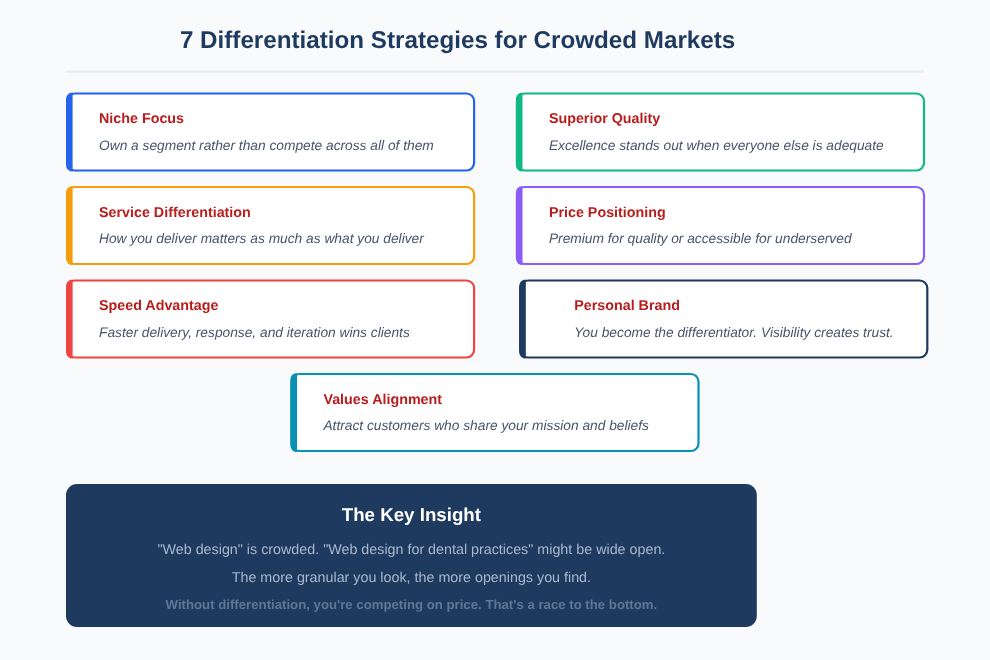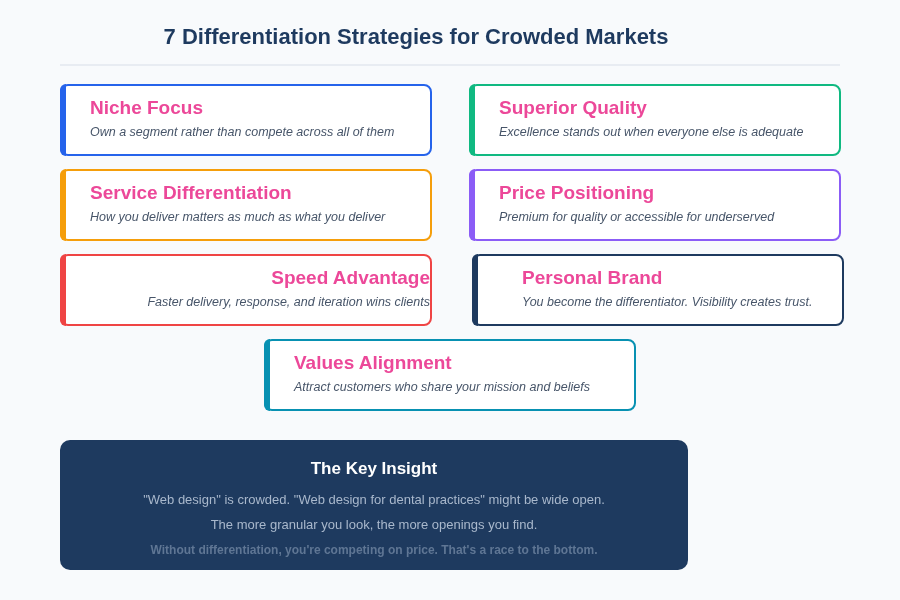--- a/index.html
+++ b/index.html
@@ -15,21 +15,21 @@
   }
   .card {
     position: absolute; width: 372px; height: 72px;
     background: #ffffff; border: 2px solid #2563eb; border-radius: 8px;
     padding-left: 28px; padding-top: 13px;
   }
   .card::before {
     content: ""; position: absolute; left: -2px; top: -2px; bottom: -2px; width: 6px;
     background: var(--accent); border-radius: 8px 0 0 8px;
   }
-  .card-title { font-size: 19px; font-weight: bold; color: #ec4899; line-height: 18px; }
+  .card-title { font-size: 13px; font-weight: bold; color: #b91c1c; line-height: 18px; }
   .card-desc { font-size: 12.5px; color: #475569; margin-top: 7px; line-height: 16px; font-style: italic; }
   .insight {
     position: absolute; left: 60px; top: 440px; width: 628px; height: 130px;
     background: #1e3a5f; border-radius: 10px; text-align: center;
   }
   .insight-title { position: absolute; top: 19px; width: 100%; font-size: 17px; font-weight: bold; color: #ffffff; }
   .insight-l1 { position: absolute; top: 52px; width: 100%; font-size: 13px; color: #a9b8cc; }
   .insight-l2 { position: absolute; top: 77px; width: 100%; font-size: 13px; color: #a9b8cc; }
   .insight-l3 { position: absolute; top: 103px; width: 100%; font-size: 12px; color: #5f7694; font-weight: bold; }
 </style>
@@ -50,21 +50,21 @@
 
 <div class="card" style="left:60px; top:169px; border-color:#f59e0b; --accent:#f59e0b;">
   <div class="card-title">Service Differentiation</div>
   <div class="card-desc">How you deliver matters as much as what you deliver</div>
 </div>
 <div class="card" style="left:469px; top:169px; border-color:#8b5cf6; --accent:#8b5cf6;">
   <div class="card-title">Price Positioning</div>
   <div class="card-desc">Premium for quality or accessible for underserved</div>
 </div>
 
-<div class="card" style="left:60px; top:254px; border-color:#ef4444;text-align:right; --accent:#ef4444;">
+<div class="card" style="left:60px; top:254px; border-color:#ef4444; --accent:#ef4444;">
   <div class="card-title">Speed Advantage</div>
   <div class="card-desc">Faster delivery, response, and iteration wins clients</div>
 </div>
 <div class="card" style="left:472px; top:254px; border-color:#1e3a5f;padding-left:48px; --accent:#1e3a5f;">
   <div class="card-title">Personal Brand</div>
   <div class="card-desc">You become the differentiator. Visibility creates trust.</div>
 </div>
 
 <div class="card" style="left:264px; top:339px; border-color:#0891b2; --accent:#0891b2;">
   <div class="card-title">Values Alignment</div>

